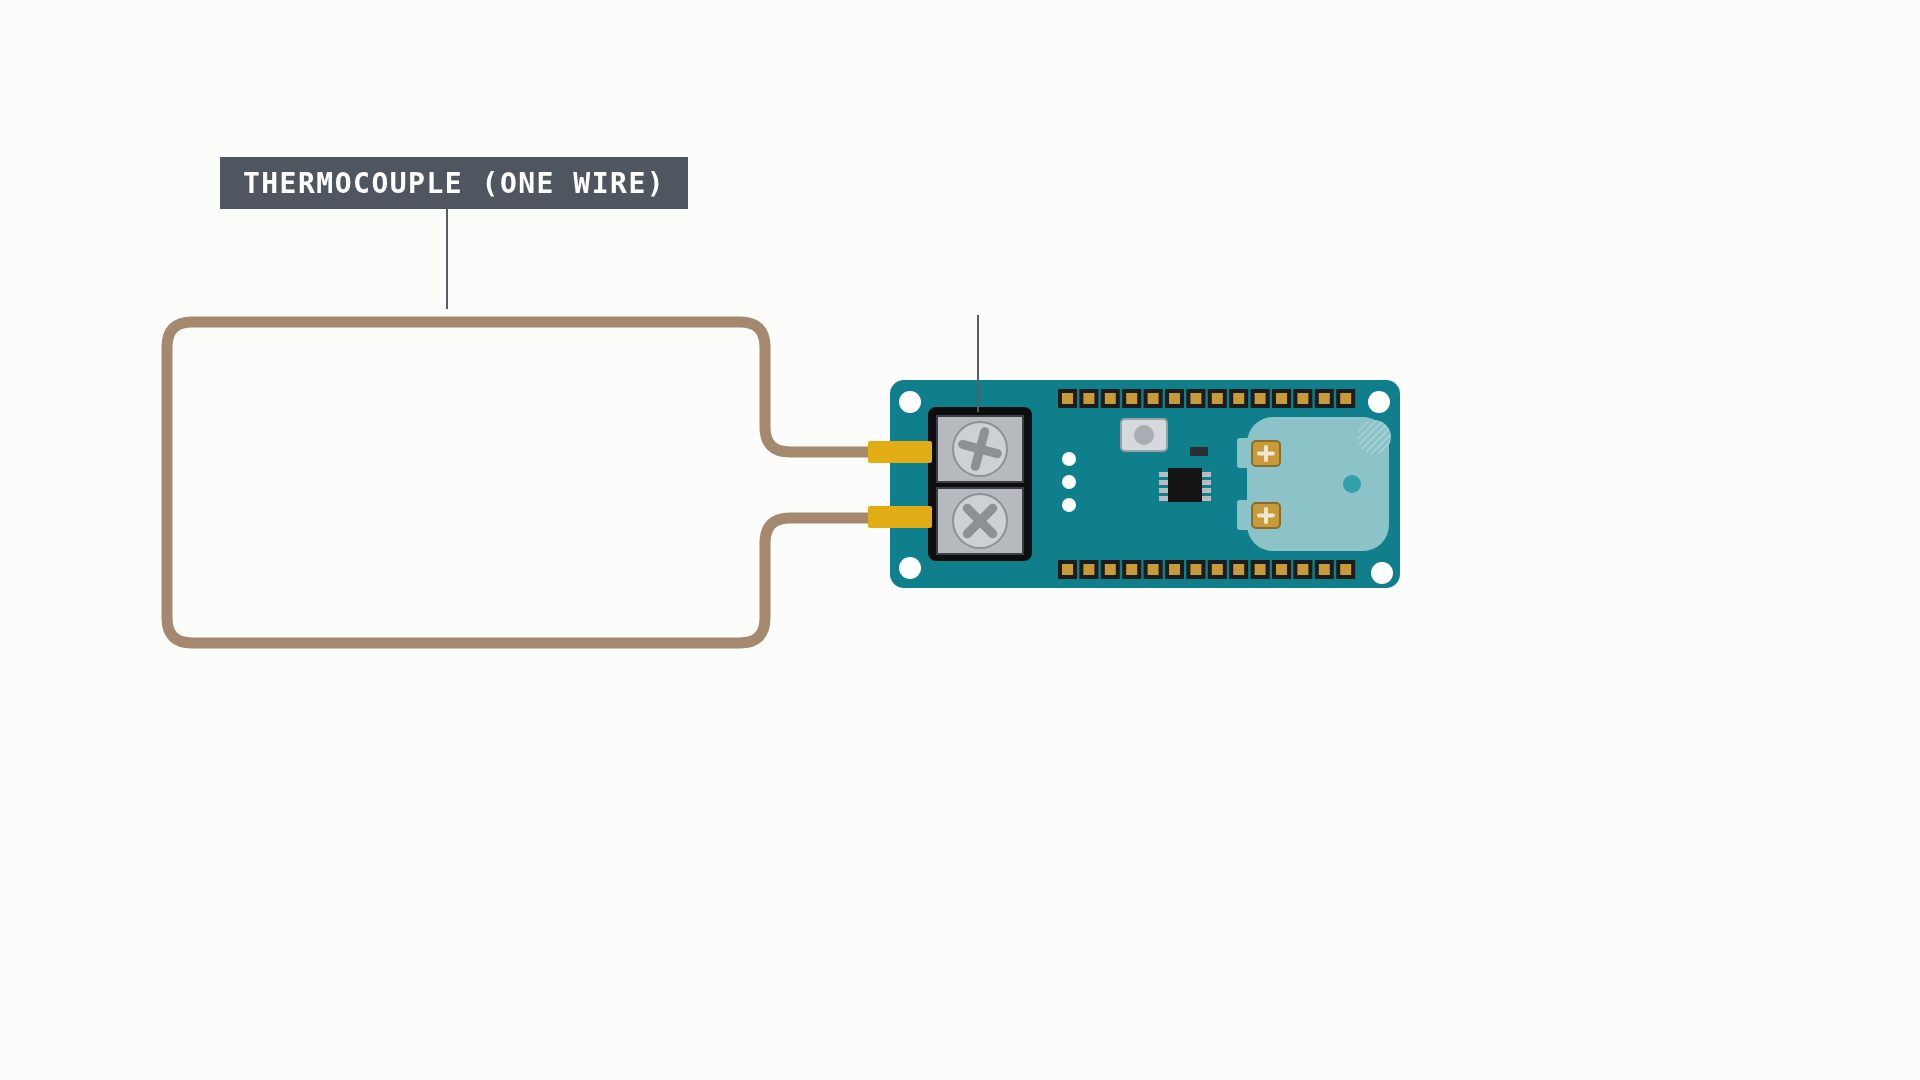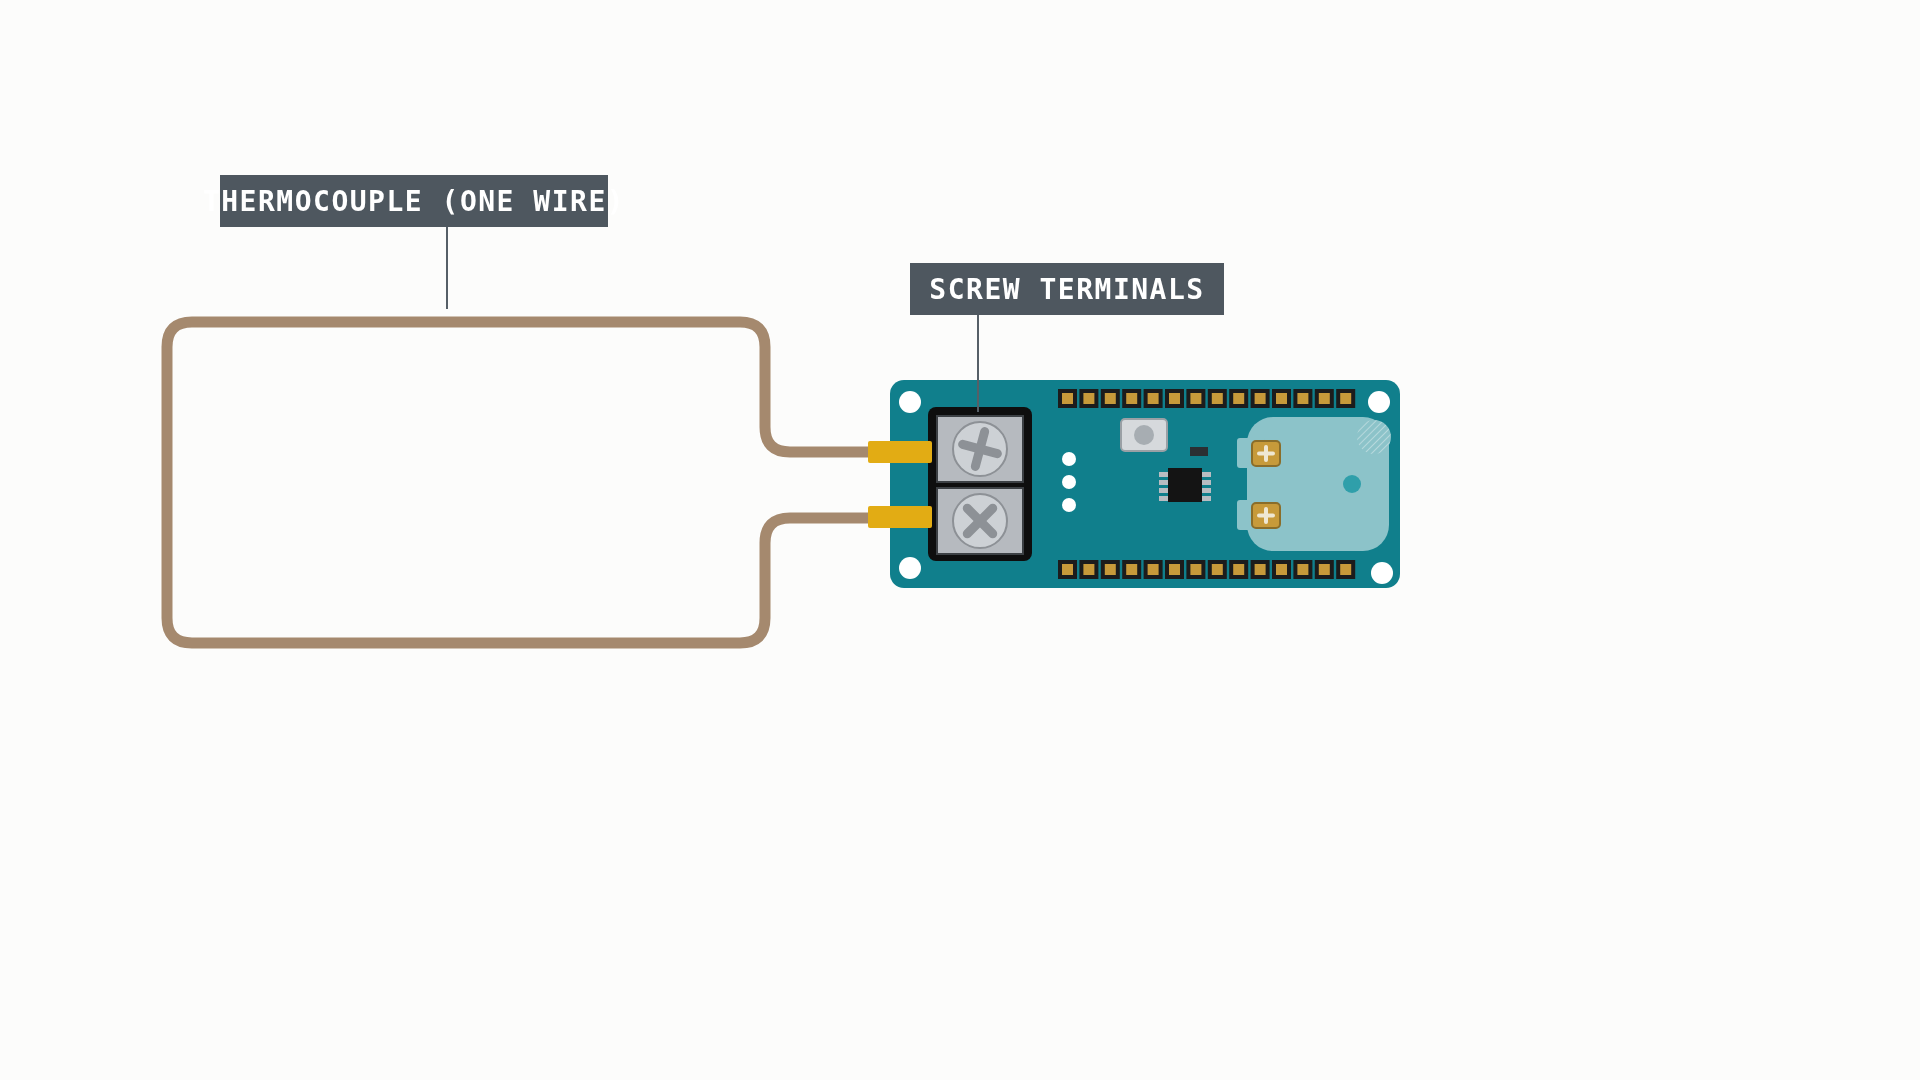--- a/index.html
+++ b/index.html
@@ -27,21 +27,21 @@
     background: #4e575f;
     color: #ffffff;
     display: flex;
     align-items: center;
     justify-content: center;
     font-weight: bold;
     font-size: 28px;
     letter-spacing: 1.5px;
     white-space: nowrap;
   }
-  #lbl-thermo { left: 220px; top: 157px; width: 388px; margin-top: 18px; }
+  #lbl-thermo { left: 220px; top: 157px; width: 468px; }
   #lbl-screw  { left: 910px; top: 263px; width: 314px; }
   .leader {
     position: absolute;
     width: 2px;
     background: #565f67;
   }
   #leader-thermo { left: 446px; top: 209px; height: 100px; }
   #leader-screw  { left: 977px; top: 315px; height: 97px;  }
 </style>
 </head>
@@ -197,17 +197,14 @@
     <rect x="868" y="441" width="64" height="22" rx="2" fill="#e2ac14"></rect>
     <rect x="868" y="506" width="64" height="22" rx="2" fill="#e2ac14"></rect>
   </svg>
 
   <div class="leader" id="leader-thermo"></div>
   <div class="leader" id="leader-screw"></div>
 
   <div class="label-box" id="lbl-thermo">
     <span>THERMOCOUPLE (ONE WIRE)</span>
   </div>
-  <div class="label-box" id="lbl-screw">
-    <span>SCREW TERMINALS</span>
-  </div>
 
 </div>
 
 </body></html>

